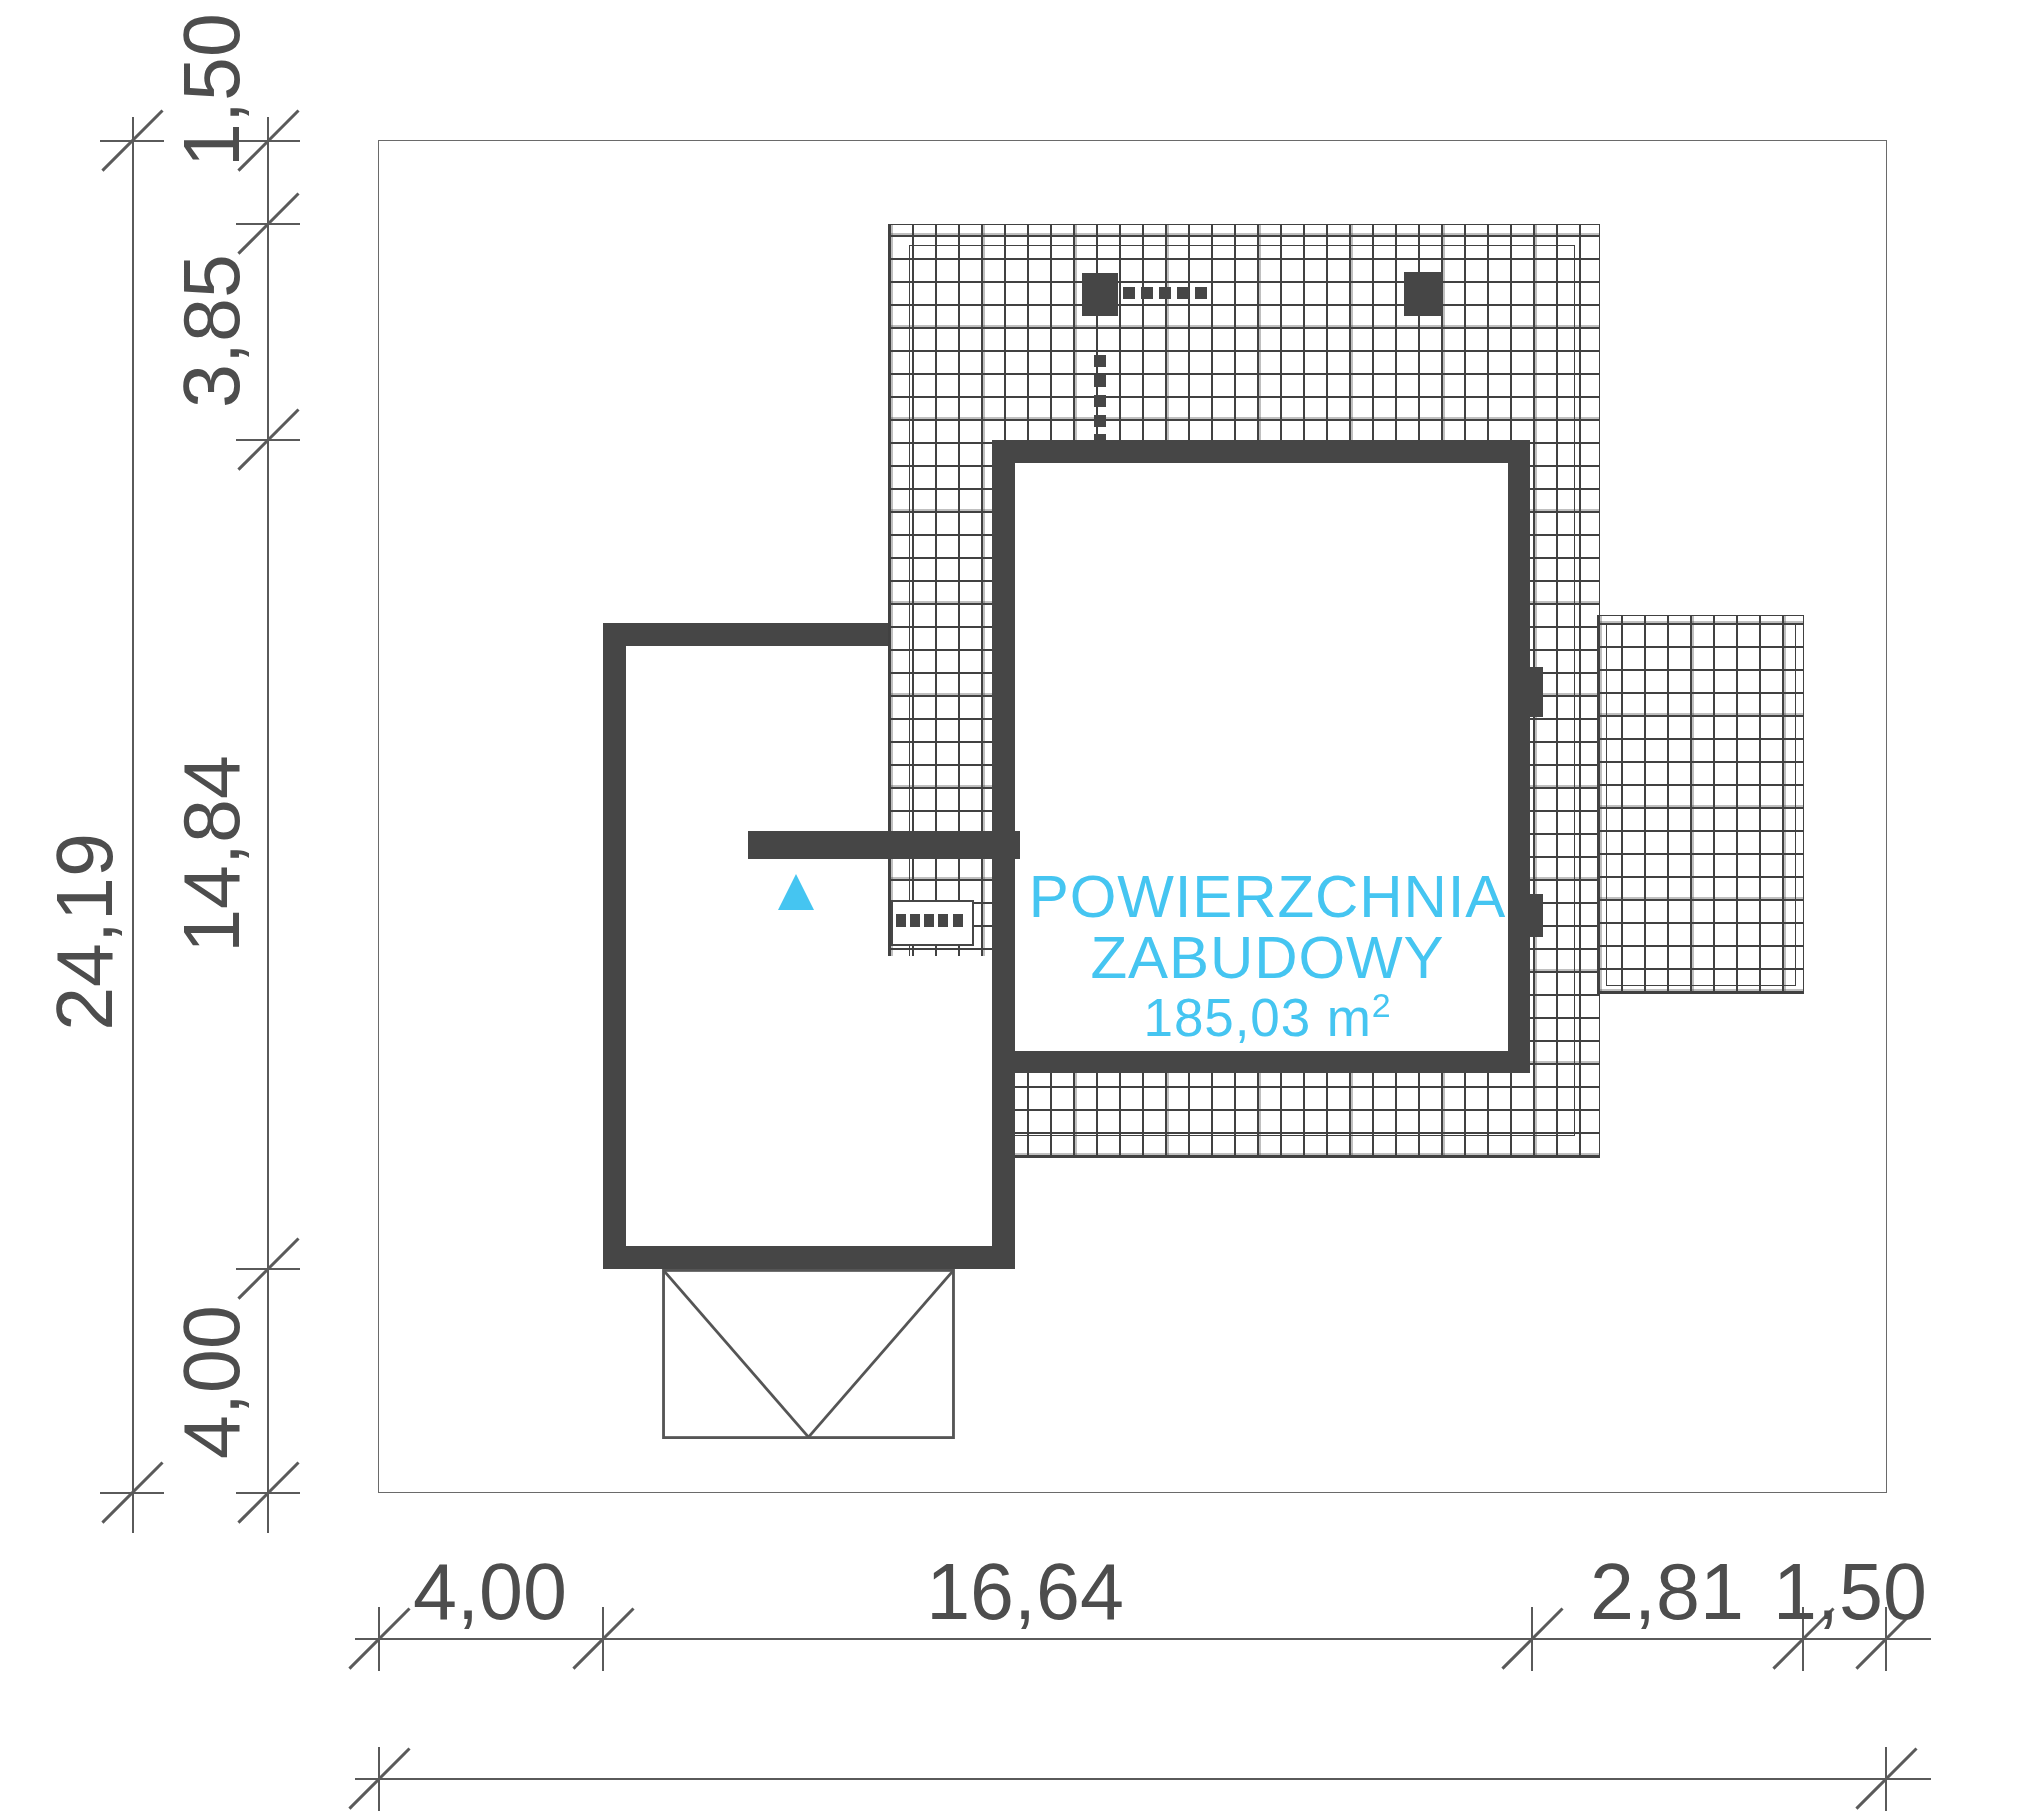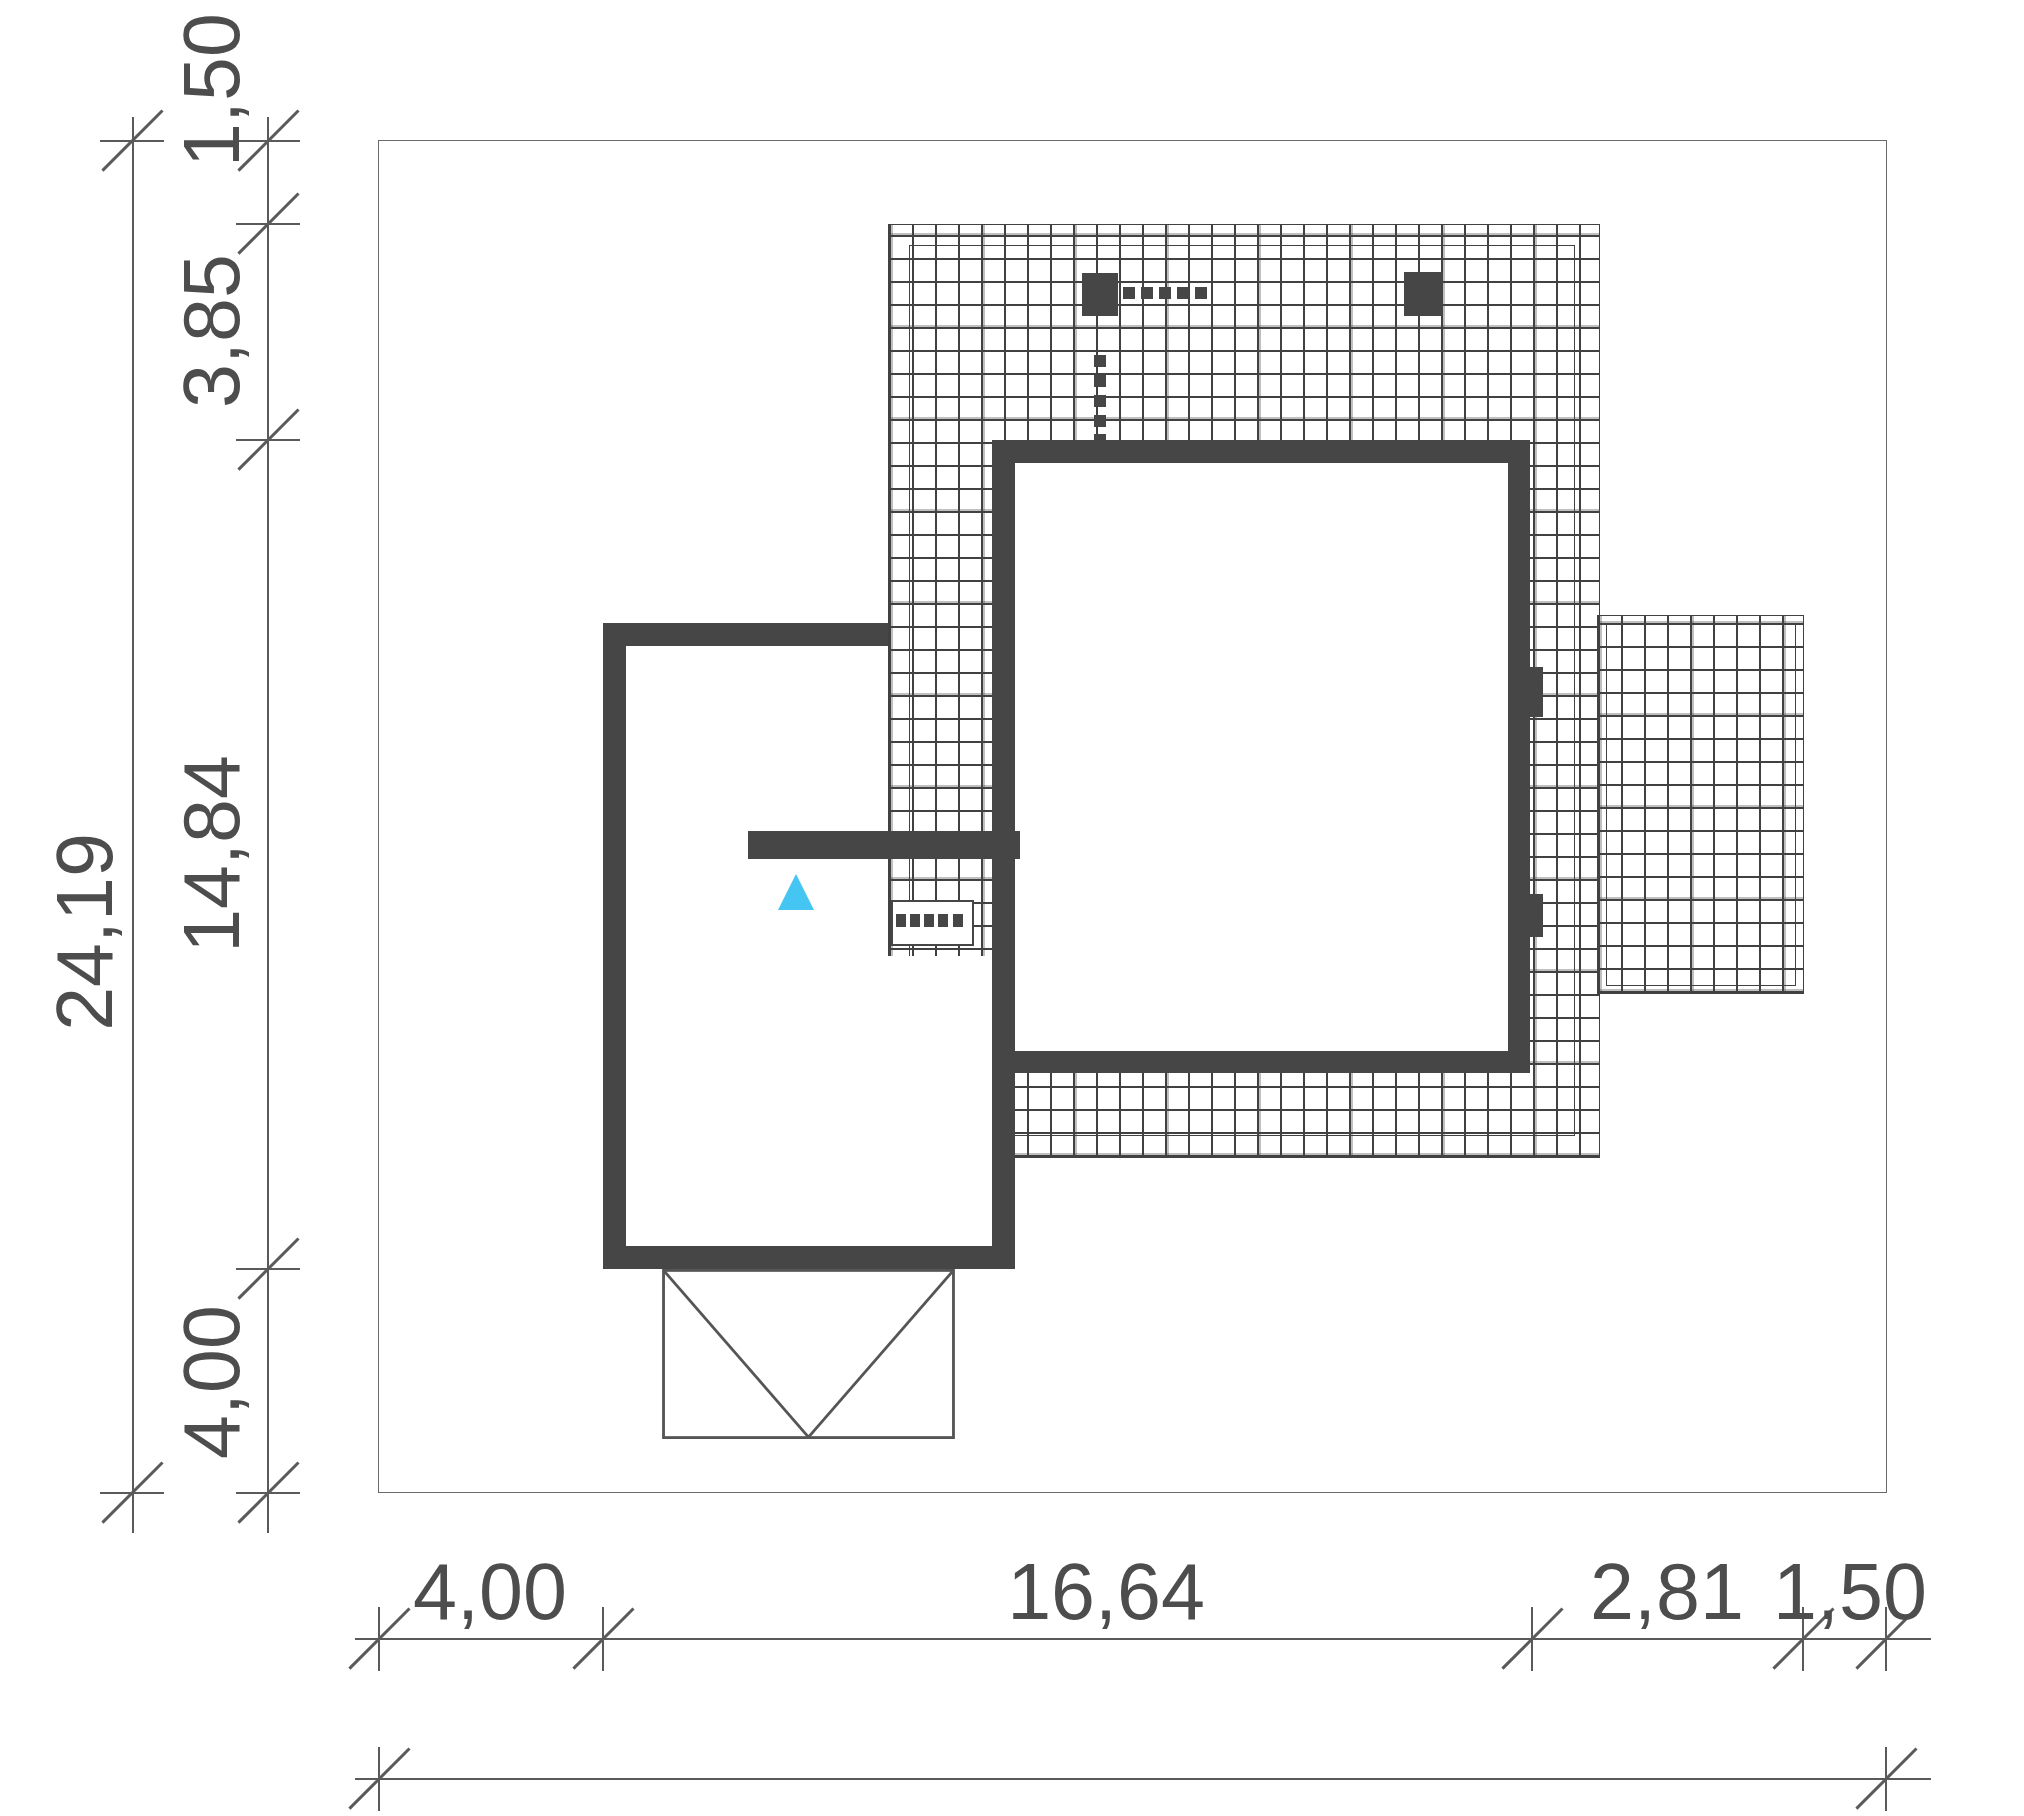--- a/index.html
+++ b/index.html
@@ -98,20 +98,25 @@
 
   <div class="abs wall" style="left:1530px;top:667px;width:13.2px;height:50px;"></div>
   <div class="abs wall" style="left:1530px;top:894px;width:13.2px;height:43px;"></div>
 
   <svg class="abs" style="left:662px;top:1269px;" width="293" height="170" viewBox="0 0 310 180">
     <rect x="1.5" y="1.5" width="307" height="177" fill="#ffffff" stroke="#555555" stroke-width="3"></rect>
     <line x1="2" y1="2" x2="155" y2="178" stroke="#555555" stroke-width="3"></line>
     <line x1="308" y1="2" x2="155" y2="178" stroke="#555555" stroke-width="3"></line>
   </svg>
 
+  <div class="abs area-text">
+    <div>POWIERZCHNIA</div>
+    <div>ZABUDOWY</div>
+    <div class="small"><span>185,03 m</span><sup>2</sup></div>
+  </div>
 
   <div class="abs dline" style="left:132px;top:117px;width:1.9px;height:1416px;"></div>
 
   <div class="abs dline" style="left:267px;top:117px;width:1.9px;height:1416px;"></div>
 
   <div class="abs dline" style="left:355px;top:1638px;width:1576px;height:1.9px;"></div>
 
   <div class="abs dline" style="left:355px;top:1778px;width:1576px;height:1.9px;"></div>
 
   <div class="tick" style="left:132px;top:141px;">
@@ -172,18 +177,18 @@
       <i class="sl"></i>
     </div>
 
   <div class="dim-label vert" style="left:85px;top:932px;">24,19</div>
   <div class="dim-label vert" style="left:212px;top:90px;">1,50</div>
   <div class="dim-label vert" style="left:212px;top:331px;">3,85</div>
   <div class="dim-label vert" style="left:212px;top:854px;">14,84</div>
   <div class="dim-label vert" style="left:212px;top:1382px;">4,00</div>
 
   <div class="dim-label" style="left:490px;top:1592px;">4,00</div>
-  <div class="dim-label" style="left:1106px;top:1592px;">16,64</div>
+  <div class="dim-label" style="left:1025px;top:1592px;">16,64</div>
   <div class="dim-label" style="left:1667px;top:1592px;">2,81</div>
   <div class="dim-label" style="left:1850px;top:1592px;">1,50</div>
 
 </div>
 
 
 </body></html>

